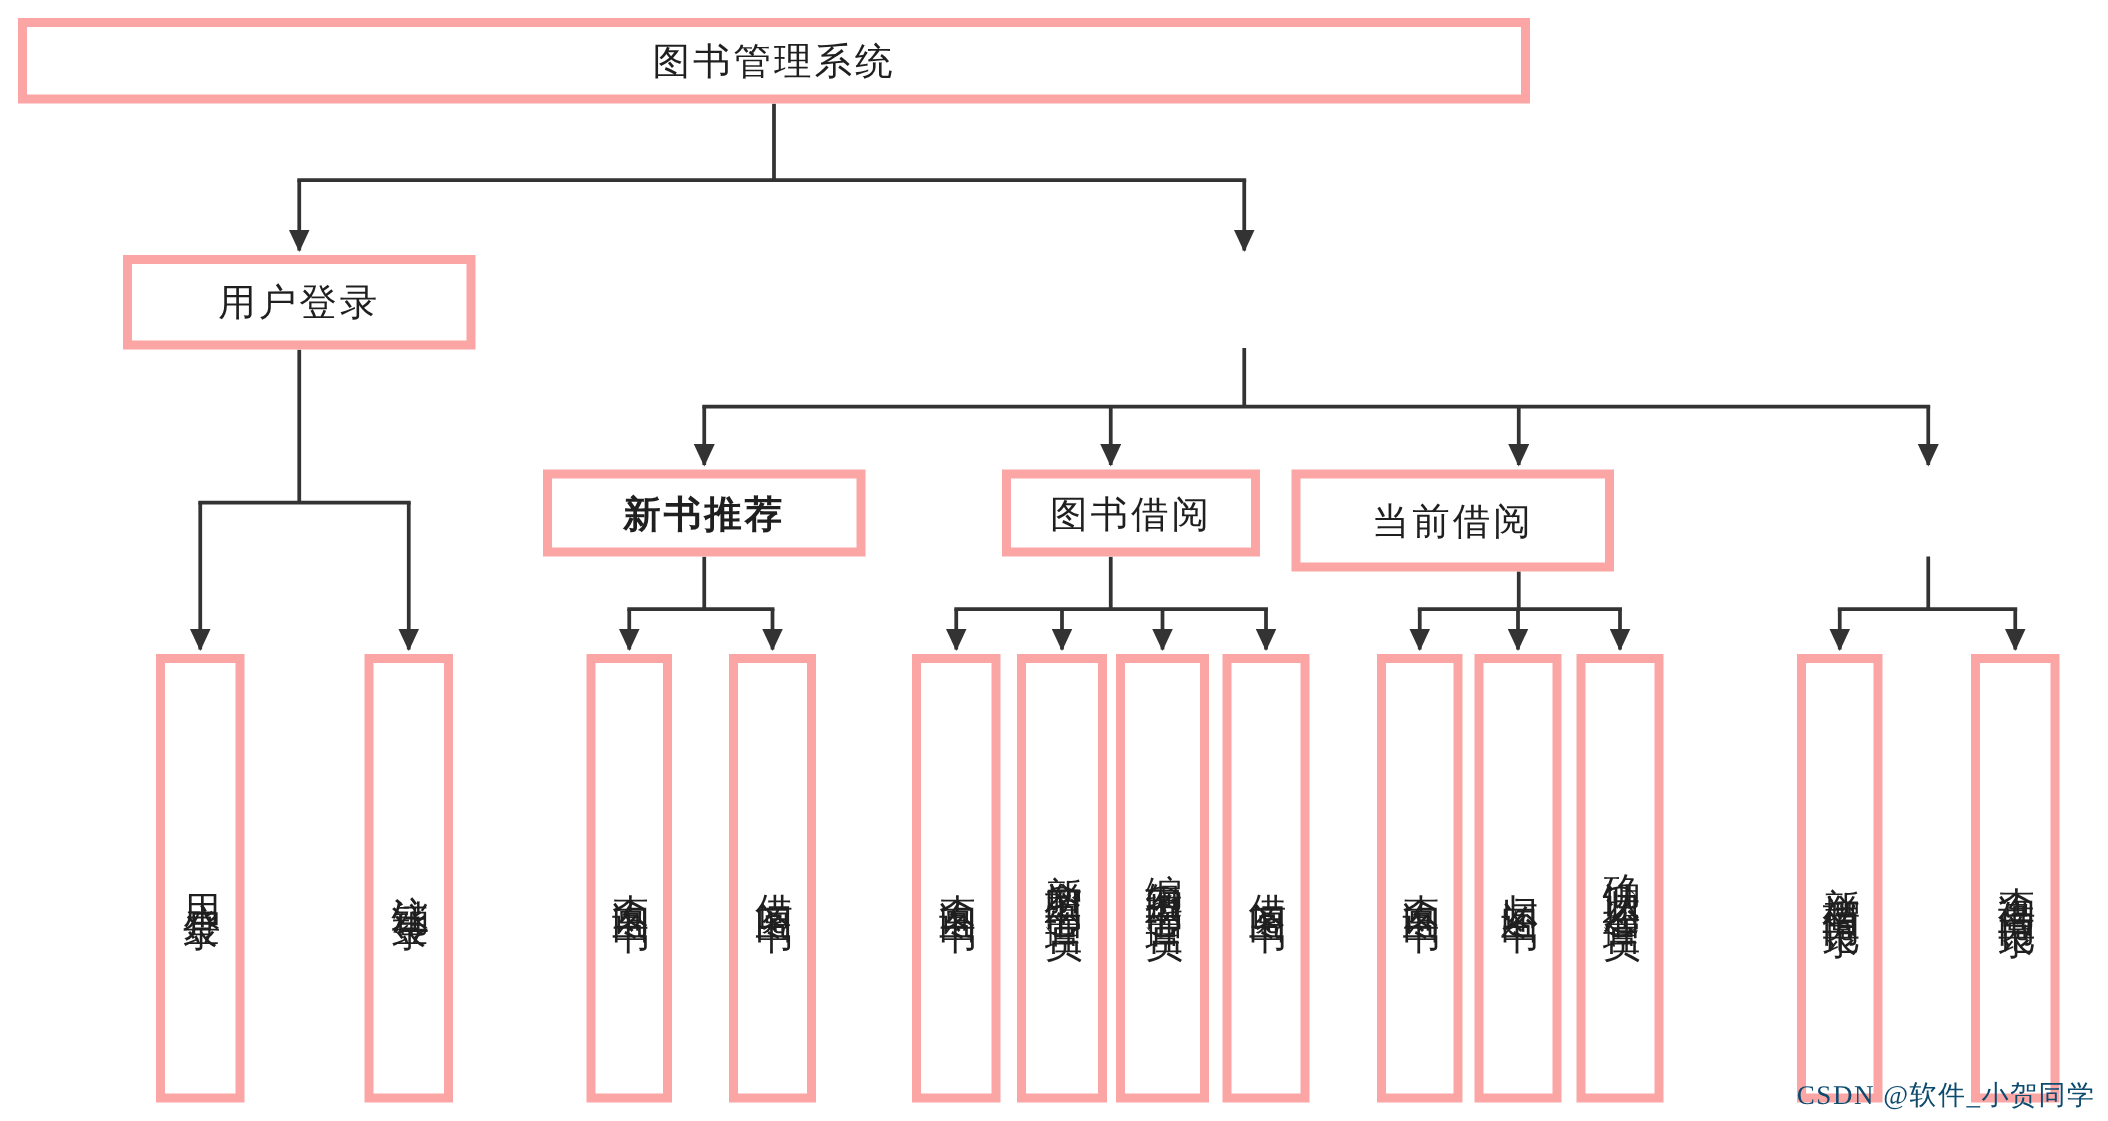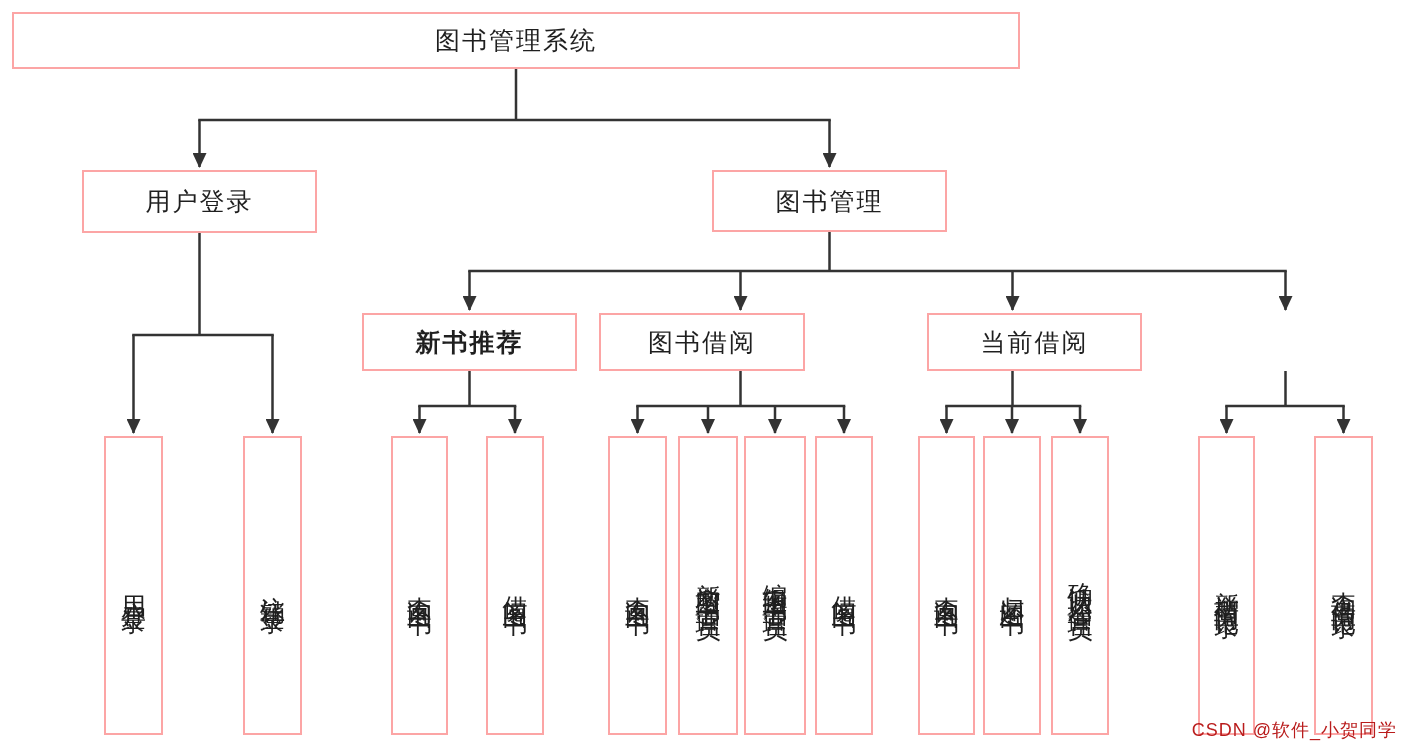--- a/index.html
+++ b/index.html
@@ -20,21 +20,21 @@
     left: 0;
     top: 0;
     width: 1405px;
     height: 747px;
     pointer-events: none;
   }
   .node {
     position: absolute;
     box-sizing: border-box;
     background: #ffffff;
-    border: 2px solid #fca5a5;
+    border: 6px solid #fca5a5;
     color: #1f1f1f;
     display: flex;
     align-items: center;
     justify-content: center;
     text-align: center;
   }
   .h-node {
     font-size: 25px;
     letter-spacing: 2px;
     white-space: nowrap;
@@ -45,23 +45,24 @@
     font-size: 25px;
     letter-spacing: 5px;
     line-height: 1;
     overflow: hidden;
   }
   .watermark {
     position: absolute;
     right: 8px;
     bottom: 5px;
     font-size: 18px;
-    color: #b91c1c;
+    color: #0c4a6e;
     white-space: nowrap;
     letter-spacing: 1px;
+    font-family: Liberation Serif, serif;
   }
 </style>
 </head>
 <body>
 
 <div class="canvas">
 
   <svg class="connectors" viewBox="0 0 1405 747" xmlns="http://www.w3.org/2000/svg">
     <defs>
       <marker id="arw" markerUnits="userSpaceOnUse" markerWidth="15" markerHeight="14" viewBox="0 0 15 14" refX="14" refY="7" orient="auto">
@@ -101,25 +102,24 @@
 
       <path d="M1285.5,371 V406 M1225.2,406 H1344.8"></path>
       <line x1="1226.5" y1="406" x2="1226.5" y2="433" marker-end="url(#arw)"></line>
       <line x1="1343.5" y1="406" x2="1343.5" y2="433" marker-end="url(#arw)"></line>
     </g>
   </svg>
 
   <div class="node h-node" style="left:12px; top:12px; width:1008px; height:57px;">图书管理系统</div>
 
   <div class="node h-node" style="left:82px; top:170px; width:235px; height:63px;">用户登录</div>
-  <div class="node h-node" style="left:712px; top:170px; width:235px; height:62px;">图书管理</div>
 
   <div class="node h-node" style="left:362px; top:313px; width:215px; height:58px;font-weight:bold;">新书推荐</div>
-  <div class="node h-node" style="left:599px; top:313px; width:206px; height:58px;">图书借阅</div>
-  <div class="node h-node" style="left:927px; top:313px; width:215px; height:58px;">当前借阅</div>
+  <div class="node h-node" style="left:668px; top:313px; width:172px; height:58px;">图书借阅</div>
+  <div class="node h-node" style="left:861px; top:313px; width:215px; height:68px;">当前借阅</div>
 
   <div class="node v-node" style="left:104px; top:436px; width:59px; height:299px;">用户登录</div>
   <div class="node v-node" style="left:243px; top:436px; width:59px; height:299px;">注销登录</div>
 
   <div class="node v-node" style="left:391px; top:436px; width:57px; height:299px;">查询图书</div>
   <div class="node v-node" style="left:486px; top:436px; width:58px; height:299px;">借阅图书</div>
 
   <div class="node v-node" style="left:608px; top:436px; width:59px; height:299px;">查询图书</div>
   <div class="node v-node" style="left:678px; top:436px; width:60px; height:299px;">新增图书（管理员）</div>
   <div class="node v-node" style="left:744px; top:436px; width:62px; height:299px;">编辑图书（管理员）</div>

